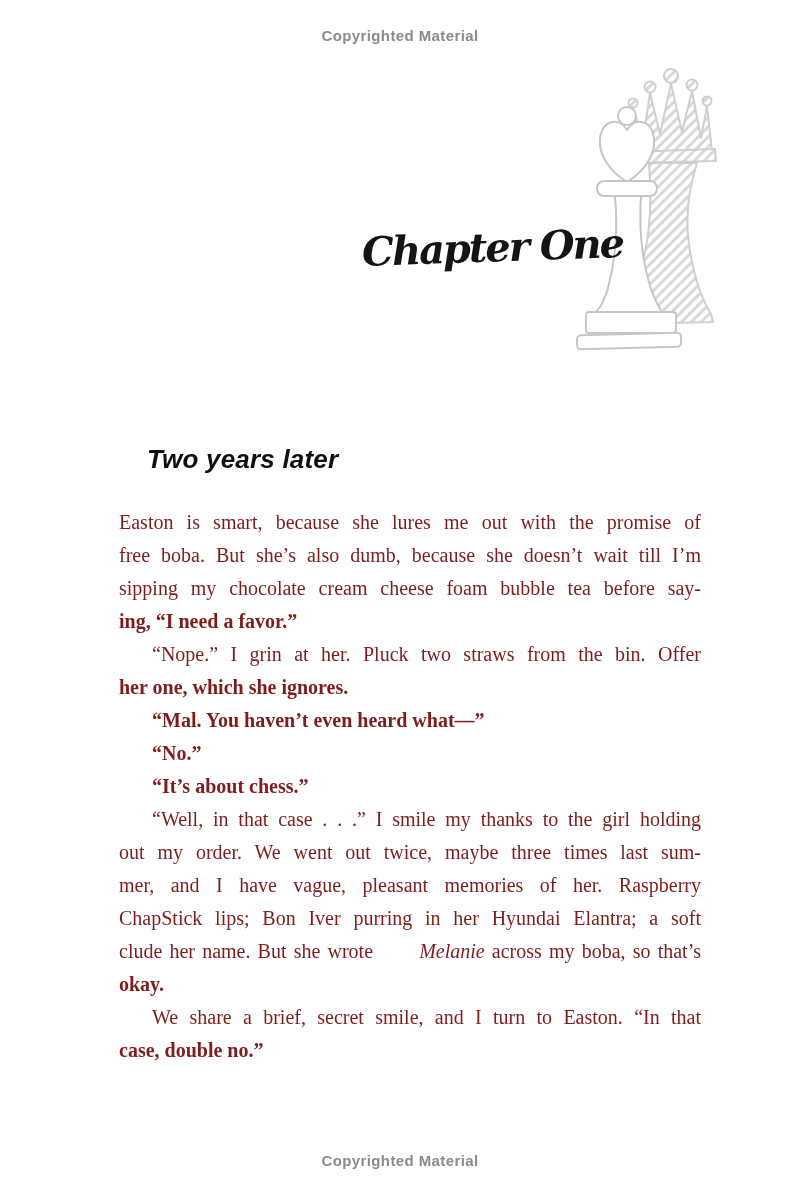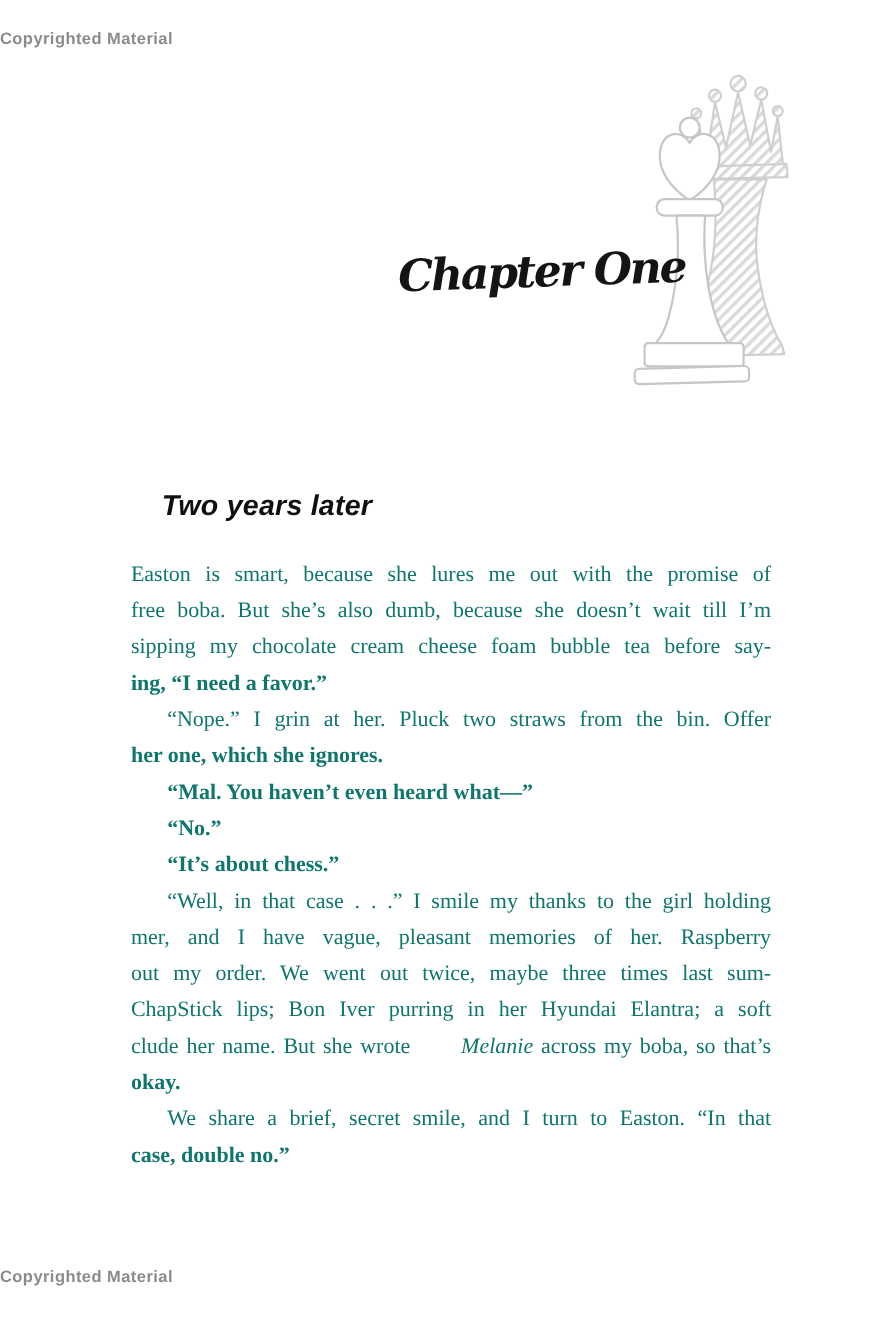--- a/index.html
+++ b/index.html
@@ -10,21 +10,21 @@
   }
   .page {
     position: relative;
     width: 800px; height: 1200px;
     background: #ffffff;
     overflow: hidden;
   }
   .notice {
     position: absolute;
     left: 0; width: 800px;
-    text-align: left;
+    text-align: center;
     font-family: "Liberation Sans", sans-serif;
     font-weight: 700;
     font-size: 15px;
     letter-spacing: 0.4px;
     color: #8b8b8b;
   }
   .notice.top { top: 27px; }
   .notice.bottom { top: 1152px; }
 
   .illustration {
@@ -60,21 +60,21 @@
     color: #101010;
     margin-left: 28px;
   }
 
   .body-text {
     position: absolute;
     left: 119px; top: 506px;
     width: 582px;
     font-family: "Liberation Serif", serif;
     font-size: 20px;
-    color: #0f766e;
+    color: #7f1d1d;
   }
   .line {
     line-height: 33px;
     text-align: justify;
     text-align-last: justify;
   }
   .line.last { text-align-last: left; font-weight: bold; }
   .line.indent { text-indent: 33px; }
   .line em { font-style: italic; margin-left: 39px; }
 </style>
@@ -124,22 +124,22 @@
       <div class="line">Easton is smart, because she lures me out with the promise of</div>
       <div class="line">free boba. But she’s also dumb, because she doesn’t wait till I’m</div>
       <div class="line">sipping my chocolate cream cheese foam bubble tea before say-</div>
       <div class="line last">ing, “I need a favor.”</div>
       <div class="line indent">“Nope.” I grin at her. Pluck two straws from the bin. Offer</div>
       <div class="line last">her one, which she ignores.</div>
       <div class="line last indent">“Mal. You haven’t even heard what—”</div>
       <div class="line last indent">“No.”</div>
       <div class="line last indent">“It’s about chess.”</div>
       <div class="line indent">“Well, in that case . . .” I smile my thanks to the girl holding</div>
+      <div class="line">out my order. We went out twice, maybe three times last sum-</div>
       <div class="line">mer, and I have vague, pleasant memories of her. Raspberry</div>
-      <div class="line">out my order. We went out twice, maybe three times last sum-</div>
       <div class="line">ChapStick lips; Bon Iver purring in her Hyundai Elantra; a soft</div>
       <div class="line"><span>clude her name. But she wrote </span><em>Melanie</em><span> across my boba, so that’s</span></div>
       <div class="line last">okay.</div>
       <div class="line indent">We share a brief, secret smile, and I turn to Easton. “In that</div>
       <div class="line last">case, double no.”</div>
     </div>
 
   <div class="notice bottom">Copyrighted Material</div>
 
 </div>

